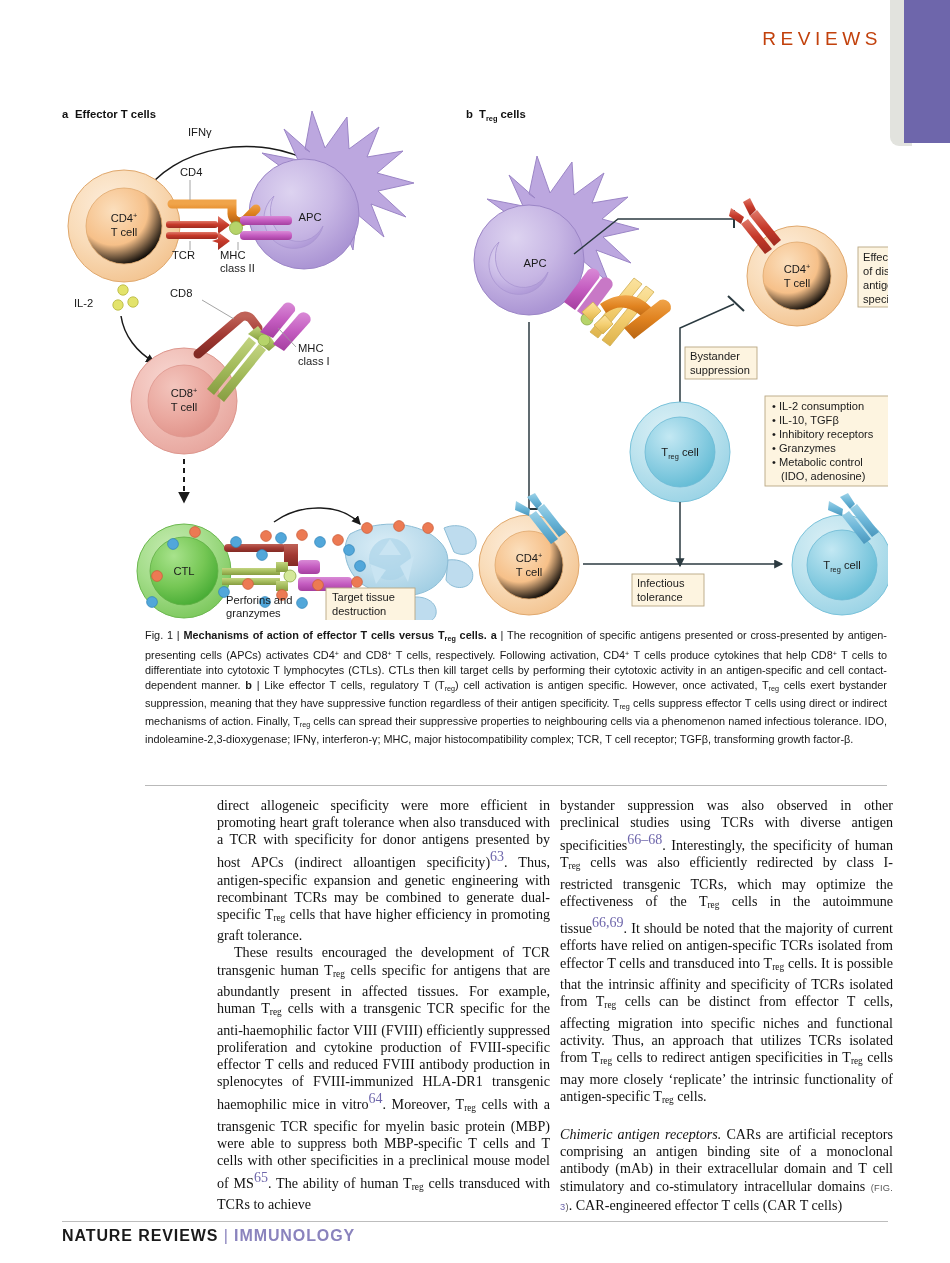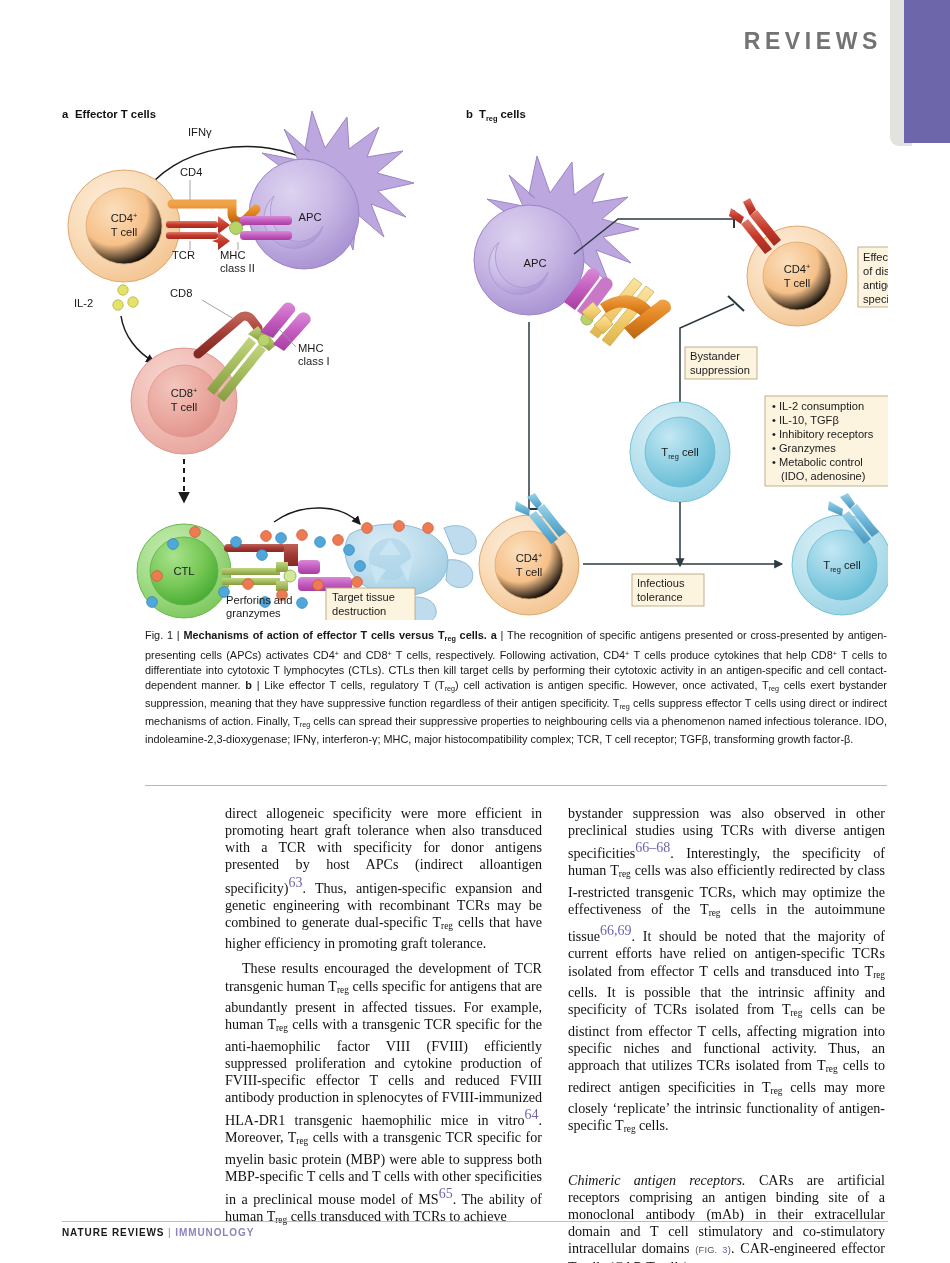--- a/index.html
+++ b/index.html
@@ -8,21 +8,21 @@
     font-family:"Liberation Serif", serif;
     color:#1a1a1a;
   }
   
   .page{position:absolute;inset:0;}
   .tab-grey{position:absolute;right:38px;top:0;width:22px;height:146px;background:#e2e3de;border-bottom-left-radius:9px;}
   .tab-purple{position:absolute;right:0;top:0;width:46px;height:143px;background:#6e66ab;}
   .reviews-head{
     position:absolute;right:68px;top:28px;
     font-family:"Liberation Sans", sans-serif;
-    font-size:23px;letter-spacing:4.6px;color:#737373;font-weight:700;
+    font-size:19px;letter-spacing:4.6px;color:#c2410c;font-weight:400;
   }
   
   .figure{position:absolute;left:62px;top:104px;width:826px;height:516px;}
   .fig-svg{position:absolute;left:0;top:0;}
   .panel-label{
     font-family:"Liberation Sans", sans-serif;
     font-size:11.3px;font-weight:bold;fill:#111;
   }
   .fig-txt{font-family:"Liberation Sans", sans-serif;font-size:11.2px;fill:#1a1a1a;}
   .sub{font-size:7.4px;}
@@ -47,35 +47,35 @@
   .col{
     position:absolute;top:797px;width:333px;
     font-family:"Liberation Serif", serif;
     font-size:14.1px;line-height:17.15px;
     text-align:justify;
     color:#111;
     -webkit-hyphens:none;hyphens:none;
   }
   .col-left{left:217px;}
   .col-right{left:560px;}
-  .col p{margin:8px;text-indent:0;}
+  .col p{margin:0;text-indent:0;}
   .col p.ind{text-indent:17px;}
   .col .sb{font-size:9.3px;vertical-align:-0.25em;}
   .ref{font-size:14px;vertical-align:0.42em;color:#6e66ab;}
   .run-in{font-weight:normal;font-style:italic;}
   .figref{font-family:"Liberation Sans", sans-serif;font-size:9.3px;letter-spacing:.2px;color:#555;}
   .figref .n{color:#6e66ab;}
   .spacer{height:17px;}
 
   
   .foot-rule{position:absolute;left:62px;top:1221px;width:826px;height:1px;background:#bdbdbd;}
   .footer{
     position:absolute;left:62px;top:1227px;
     font-family:"Liberation Sans", sans-serif;
-    font-size:10px;letter-spacing:.9px;color:#1a1a1a;font-weight:bold;
+    font-size:16px;letter-spacing:.9px;color:#1a1a1a;font-weight:bold;
   }
   .footer .jn{color:#8a83bd;font-weight:bold;}
   .footer .bar{color:#8a83bd;font-weight:normal;}
 </style>
 </head>
 <body>
 
 <div class="page">
 
   <div class="tab-grey"></div>

